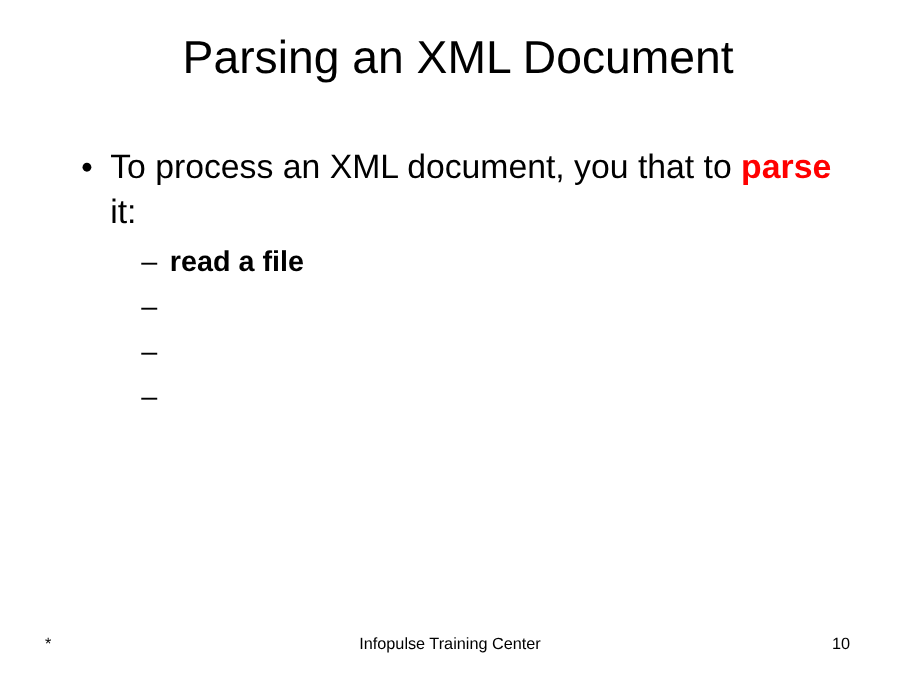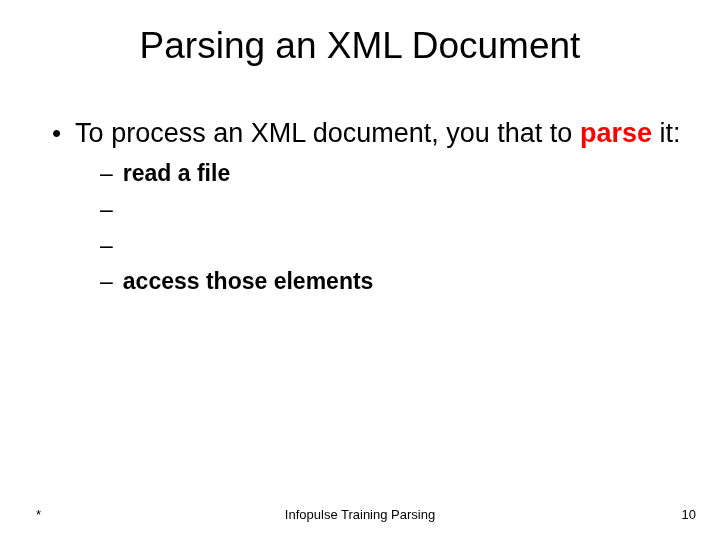--- a/index.html
+++ b/index.html
@@ -11,21 +11,21 @@
       width: 720px;
       height: 540px;
       background: #ffffff;
       font-family: Arial, Helvetica, sans-serif;
       position: relative;
       overflow: hidden;
     }
     .slide {
       width: 100%;
       height: 100%;
-      padding: 25px 0 0 0;
+      padding: 25px 0 0 13px;
     }
     .title {
       text-align: center;
       font-size: 37px;
       font-weight: normal;
       color: #000;
       margin-bottom: 48px;
     }
     .content {
       padding-left: 52px;
@@ -85,21 +85,21 @@
     .footer-left {
       position: absolute;
       left: 36px;
     }
     .footer-center {
       width: 100%;
       text-align: center;
     }
     .footer-right {
       position: absolute;
-      right: 24px;
+      right: 40px;
     }
   </style>
 </head>
 <body>
 
 <div class="slide">
   <h1 class="title">Parsing an XML Document</h1>
   <div class="content">
     <div class="bullet-main">
       <span class="dot">•</span>
@@ -113,22 +113,21 @@
         <span class="text">read a file</span>
       </div>
       <div class="bullet-sub">
         <span class="dash">–</span>
       </div>
       <div class="bullet-sub">
         <span class="dash">–</span>
       </div>
       <div class="bullet-sub">
         <span class="dash">–</span>
-        <span class="text">access those elements</span>
       </div>
     </div>
   </div>
   <div class="footer">
     <span class="footer-left">*</span>
-    <span class="footer-center">Infopulse Training Parsing</span>
+    <span class="footer-center">Infopulse Training Center</span>
     <span class="footer-right">10</span>
   </div>
 </div>
 
 </body></html>

